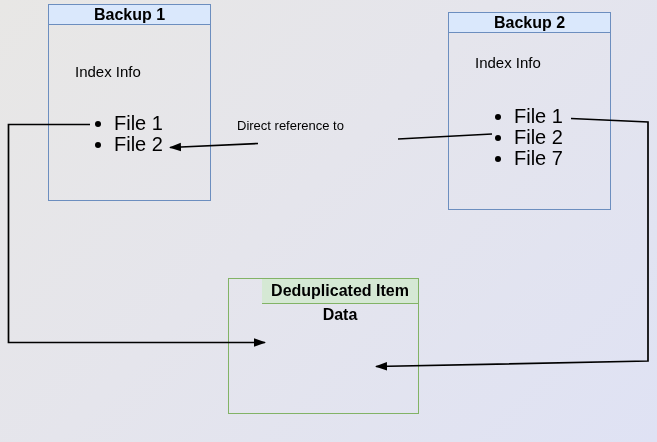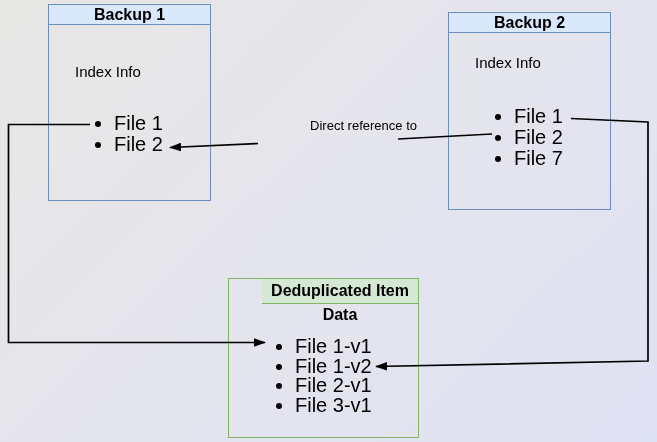--- a/index.html
+++ b/index.html
@@ -46,21 +46,21 @@
     border-bottom: 1px solid #6c8ebf;
   }
   .green .box-header {
     height: 25px;
     line-height: 24px;
     background: #d5e8d4;
     border-bottom: 1px solid #82b366;
   }
   #backup1-box { left: 48px;  top: 4px;   width: 163px; height: 197px; }
   #backup2-box { left: 448px; top: 12px;   width: 163px; height: 198px; }
-  #dedup-box   { left: 228px; top: 278px; width: 191px; height: 160px; padding-left: 33px; }
+  #dedup-box   { left: 228px; top: 278px; width: 191px; height: 136px; padding-left: 33px; }
 
   .section-label {
     position: absolute;
     font-size: 15px;
     color: #000;
     z-index: 2;
     white-space: nowrap;
   }
   #backup1-index-label { left: 75px;  top: 63px; }
   #backup2-index-label { left: 475px; top: 54px; }
@@ -79,21 +79,21 @@
   #backup2-file-list { left: 497px; top: 106px; }
   #backup2-file-list li { line-height: 21px; }
   #dedup-item-list   { left: 278px; top: 337px; }
   #dedup-item-list li { line-height: 19.5px; }
 
   .annotation {
     position: absolute;
     left: 237px;
     top: 118px;
     width: 180px;
-    text-align: right;
+    text-align: left;
     font-size: 13px;
     line-height: 15px;
     color: #000;
     z-index: 4;
     white-space: nowrap;
   }
   .annotation span { display: block; }
 </style>
 </head>
 <body>
@@ -130,24 +130,18 @@
   <div class="section-label" id="backup2-index-label">Index Info</div>
   <ul class="file-list" id="backup2-file-list">
     <li>File 1</li>
     <li>File 2</li>
     <li>File 7</li>
   </ul>
 
   <div class="box green" id="dedup-box">
     <div class="box-header">Deduplicated Item Data</div>
   </div>
-  <ul class="file-list" id="dedup-item-list">
-    <li>File 1-v1</li>
-    <li>File 1-v2</li>
-    <li>File 2-v1</li>
-    <li>File 3-v1</li>
-  </ul>
 
   <div class="annotation">
     <span>Direct reference to</span>
   </div>
 
 </div>
 
 </body></html>

